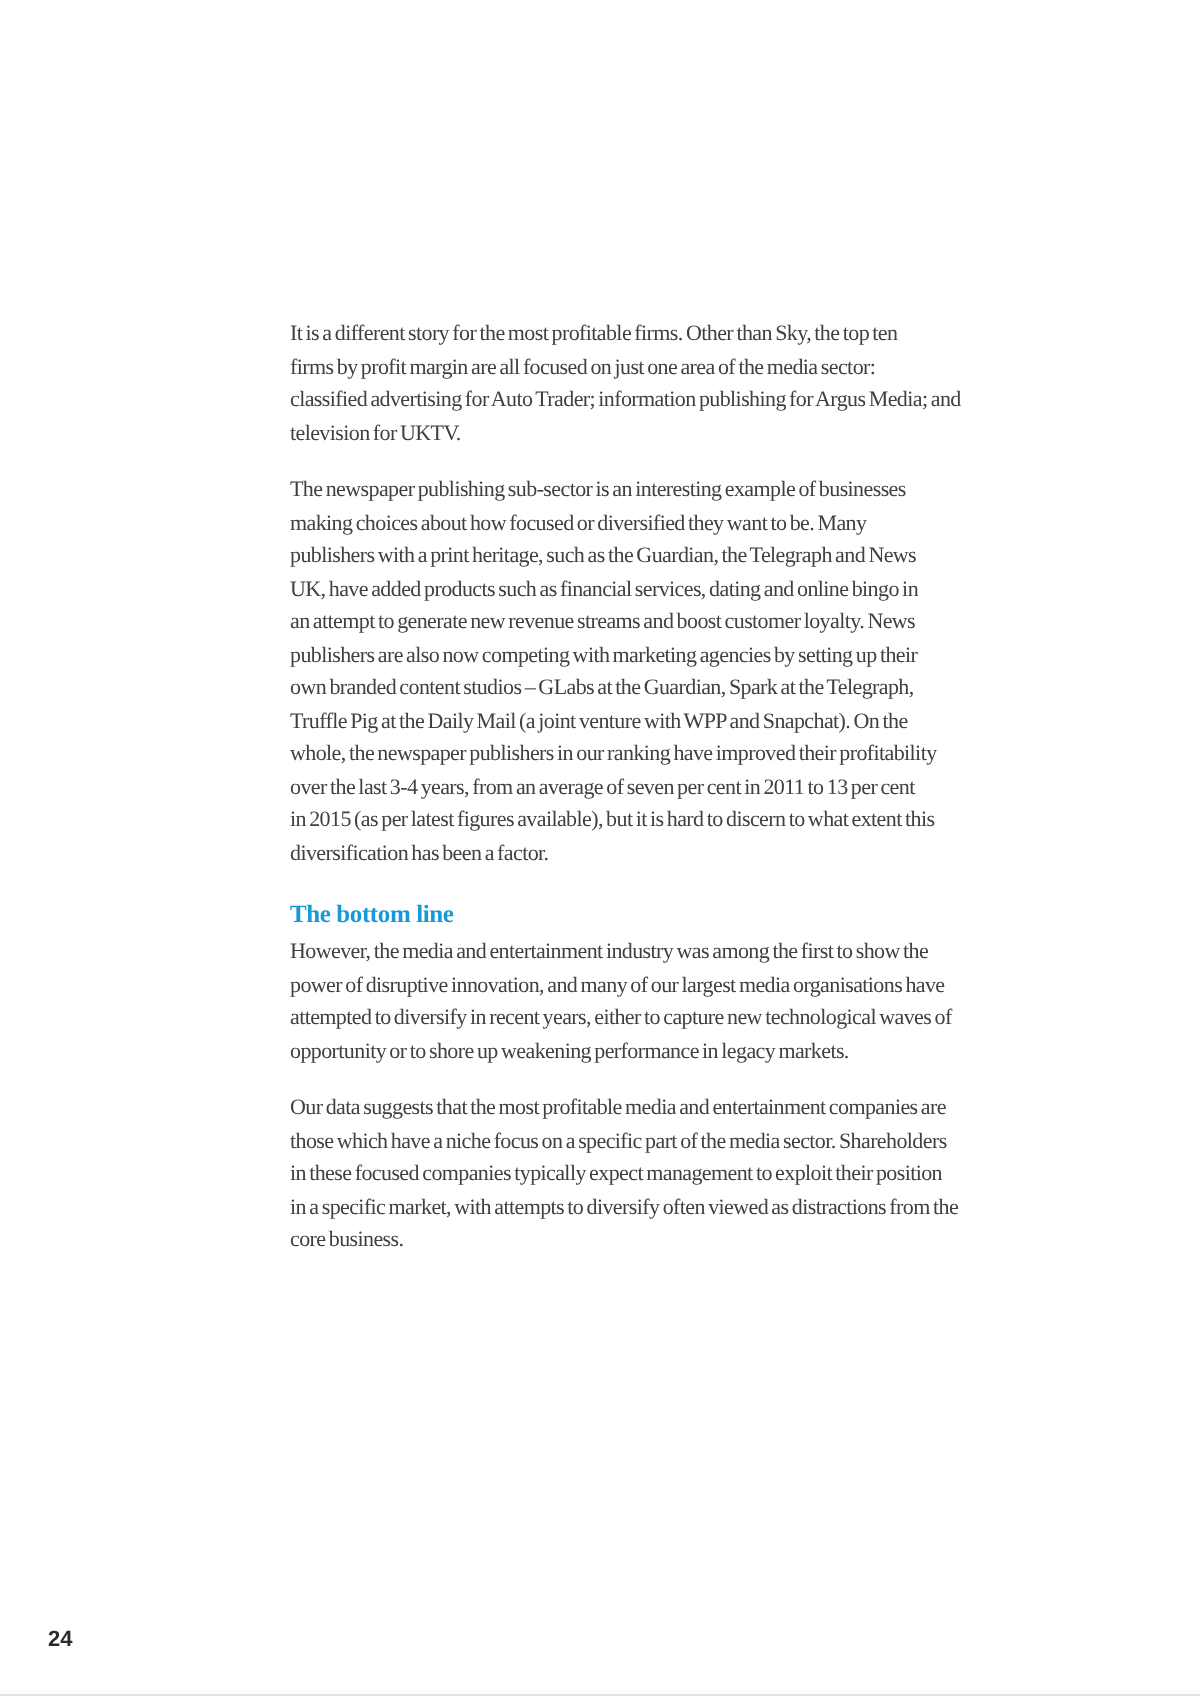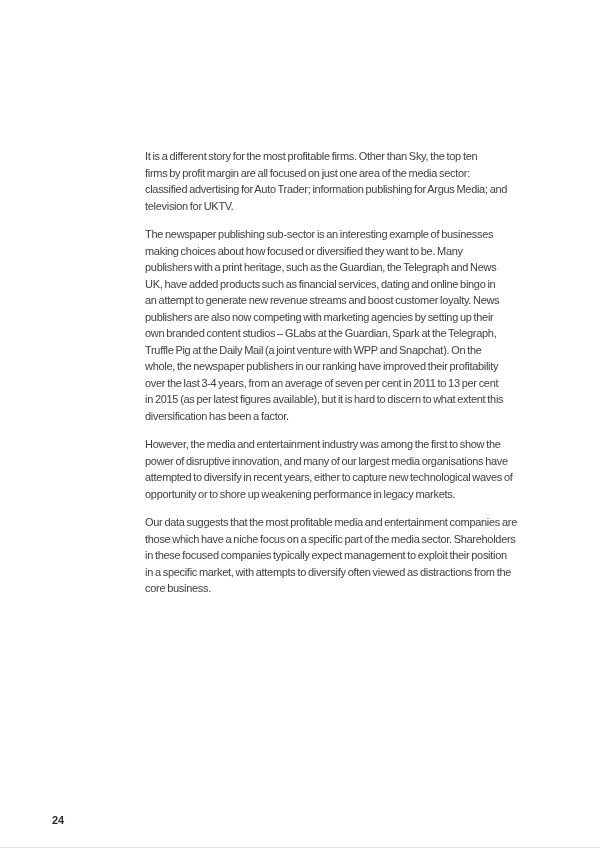--- a/index.html
+++ b/index.html
@@ -9,43 +9,44 @@
     width: 600px;
     height: 848px;
     background: #ffffff;
     overflow: hidden;
     font-family: "Liberation Sans", "DejaVu Sans", sans-serif;
     border-bottom: 1px solid #e3e3e3;
   }
   .content {
     position: absolute;
     left: 145px;
-    top: 148px;
+    top: 159px;
     width: 430px;
+    font-family: Liberation Serif, serif;
   }
   .content p {
     margin: 0 0 12px 0;
     font-size: 11px;
     line-height: 16.5px;
     letter-spacing: -0.3px;
     word-spacing: -0.8px;
     color: #404040;
     white-space: pre;
   }
   .content h2 {
     margin: 14px 0 2px 0;
     font-size: 12.5px;
     line-height: 17px;
     letter-spacing: -0.2px;
     font-weight: bold;
     color: #1899d6;
   }
   .page-number {
     position: absolute;
-    left: 52px;
+    left: 24px;
     top: 814px;
     font-size: 11px;
     font-weight: bold;
     color: #2b2b2b;
     letter-spacing: 0;
   }
 </style>
 </head>
 <body>
 
@@ -60,20 +61,21 @@
 publishers with a print heritage, such as the Guardian, the Telegraph and News
 UK, have added products such as financial services, dating and online bingo in
 an attempt to generate new revenue streams and boost customer loyalty. News
 publishers are also now competing with marketing agencies by setting up their
 own branded content studios – GLabs at the Guardian, Spark at the Telegraph,
 Truffle Pig at the Daily Mail (a joint venture with WPP and Snapchat). On the
 whole, the newspaper publishers in our ranking have improved their profitability
 over the last 3-4 years, from an average of seven per cent in 2011 to 13 per cent
 in 2015 (as per latest figures available), but it is hard to discern to what extent this
 diversification has been a factor.</p>
+    <h2>The bottom line</h2>
     <p>However, the media and entertainment industry was among the first to show the
 power of disruptive innovation, and many of our largest media organisations have
 attempted to diversify in recent years, either to capture new technological waves of
 opportunity or to shore up weakening performance in legacy markets.</p>
     <p>Our data suggests that the most profitable media and entertainment companies are
 those which have a niche focus on a specific part of the media sector. Shareholders
 in these focused companies typically expect management to exploit their position
 in a specific market, with attempts to diversify often viewed as distractions from the
 core business.</p>
   </div>

